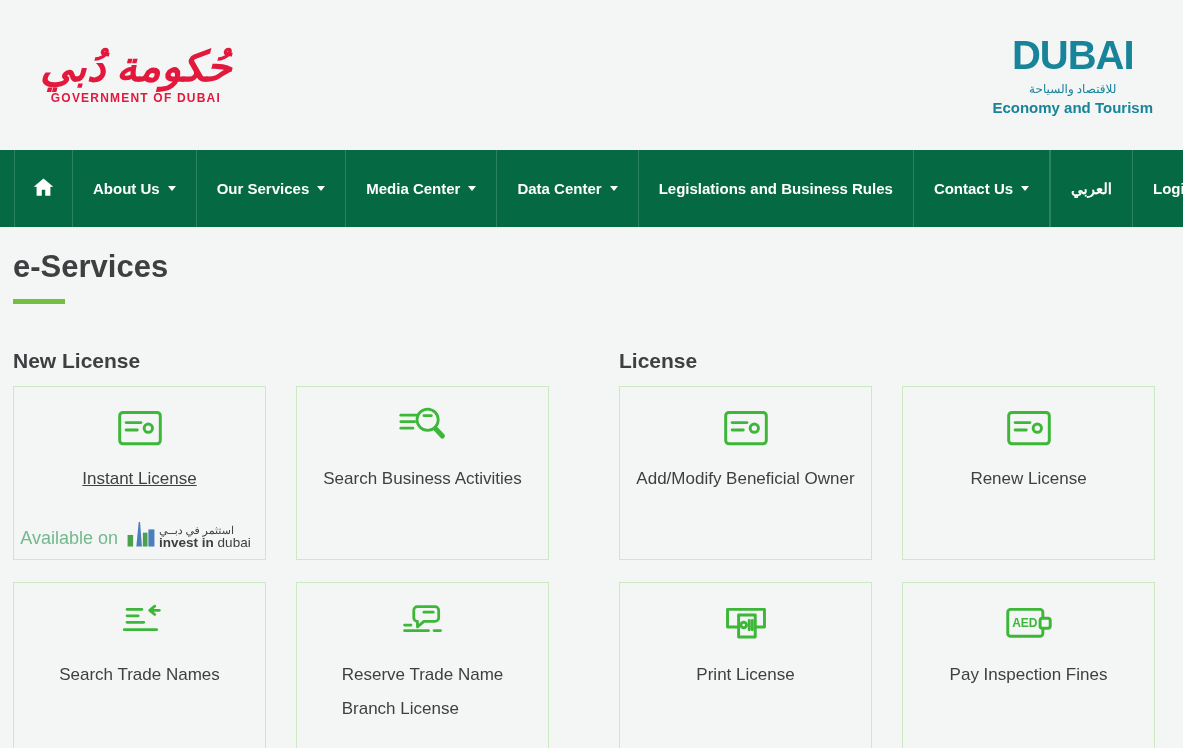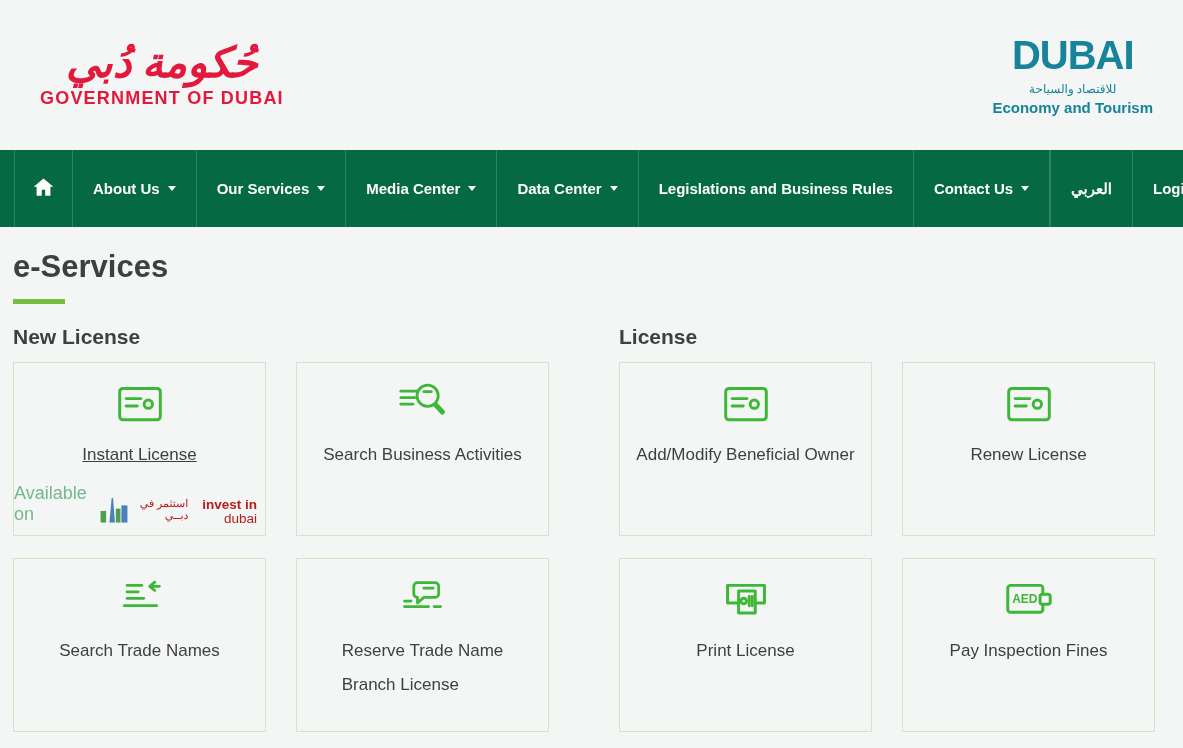--- a/index.html
+++ b/index.html
@@ -10,21 +10,21 @@
   *{box-sizing:border-box;margin:0;padding:0;}
   html,body{width:1183px;height:748px;overflow:hidden;}
   body{font-family:"Liberation Sans",sans-serif;background:var(--bg);color:var(--text-dark);}
   .arabic{font-family:Liberation Serif, serif;}
 
   
   .top-header{height:150px;display:flex;align-items:center;justify-content:space-between;
     padding:0 30px 0 40px;background:var(--bg);}
   .gov-logo{display:flex;flex-direction:column;align-items:center;color:var(--red);cursor:pointer;}
   .gov-logo .gov-ar{font-size:42px;line-height:1.05;font-weight:bold;font-style:italic;}
-  .gov-logo .gov-cap{font-size:18px;font-weight:bold;letter-spacing:1.2px;margin-top:2px;white-space:nowrap;}
+  .gov-logo .gov-cap{font-size:12px;font-weight:bold;letter-spacing:1.2px;margin-top:2px;white-space:nowrap;}
   .det-logo{display:flex;flex-direction:column;align-items:center;color:var(--teal);cursor:pointer;line-height:1;}
   .det-logo .det-title{font-size:40px;font-weight:bold;letter-spacing:-1px;}
   .det-logo .det-ar{font-size:12px;margin-top:8px;letter-spacing:1px;}
   .det-logo .det-cap{font-size:15px;font-weight:bold;margin-top:5px;}
 
   
   nav{height:77px;background:var(--nav-green);display:flex;align-items:stretch;padding:0 14px;}
   .nav-item{display:flex;align-items:center;padding:0 20px;color:#fff;font-size:15px;font-weight:bold;
     text-decoration:none;border-right:1px solid var(--nav-sep);white-space:nowrap;cursor:pointer;}
   .nav-item.first{border-left:1px solid var(--nav-sep);}
@@ -32,34 +32,34 @@
   .nav-spacer{flex:1;border-right:1px solid var(--nav-sep);}
   .caret{display:inline-block;width:0;height:0;border-left:4px solid transparent;
     border-right:4px solid transparent;border-top:5px solid #fff;margin-left:8px;}
 
   
   main{padding:24px 13px 0;}
   .page-title{font-size:31px;font-weight:bold;line-height:1.05;color:var(--text-dark);}
   .title-bar{width:52px;height:5px;background:var(--accent-green);margin-top:15px;}
   .sections{display:flex;gap:70px;margin-top:21px;}
   .column{width:536px;}
-  .section-title{font-size:21px;font-weight:bold;line-height:1.1;margin-bottom:14px;color:var(--text-dark);}
+  .section-title{font-size:21px;font-weight:bold;line-height:1.1;margin-bottom:14px;color:var(--text-dark);margin-top:24px;}
   .cards{display:grid;grid-template-columns:repeat(2,253px);column-gap:30px;row-gap:22px;}
   .card{position:relative;height:174px;border:1px solid var(--card-border);
     display:flex;flex-direction:column;align-items:center;padding-top:20px;}
   .card.stub{height:60px;}
   .card-icon{height:46px;display:flex;align-items:center;justify-content:center;color:var(--icon-green);}
   .card-links{margin-top:16px;display:flex;flex-direction:column;align-items:flex-start;gap:14px;}
   .card-link{font-size:17px;color:var(--text-dark);text-decoration:none;cursor:pointer;text-align:center;}
   .card-link.underlined{text-decoration:underline;}
   .avail{position:absolute;left:0;right:8px;bottom:8px;display:flex;align-items:flex-end;
     justify-content:center;gap:9px;cursor:pointer;}
   .avail-text{font-size:18px;color:var(--avail-green);padding-bottom:2px;}
   .iid-logo{display:flex;align-items:flex-end;gap:4px;}
-  .iid-text{display:flex;flex-direction:row;align-items:flex-start;line-height:1.05;color:#b91c1c;text-align:right;}
+  .iid-text{display:flex;flex-direction:column;align-items:flex-start;line-height:1.05;color:#404040;}
   .iid-ar{font-size:11px;}
   .iid-en{font-size:13.5px;}
   .iid-en b{font-weight:bold;}
 </style>
 </head>
 <body>
 
 <header class="top-header">
   <div class="gov-logo">
     <div class="gov-ar arabic">حُكومة دُبي</div>

